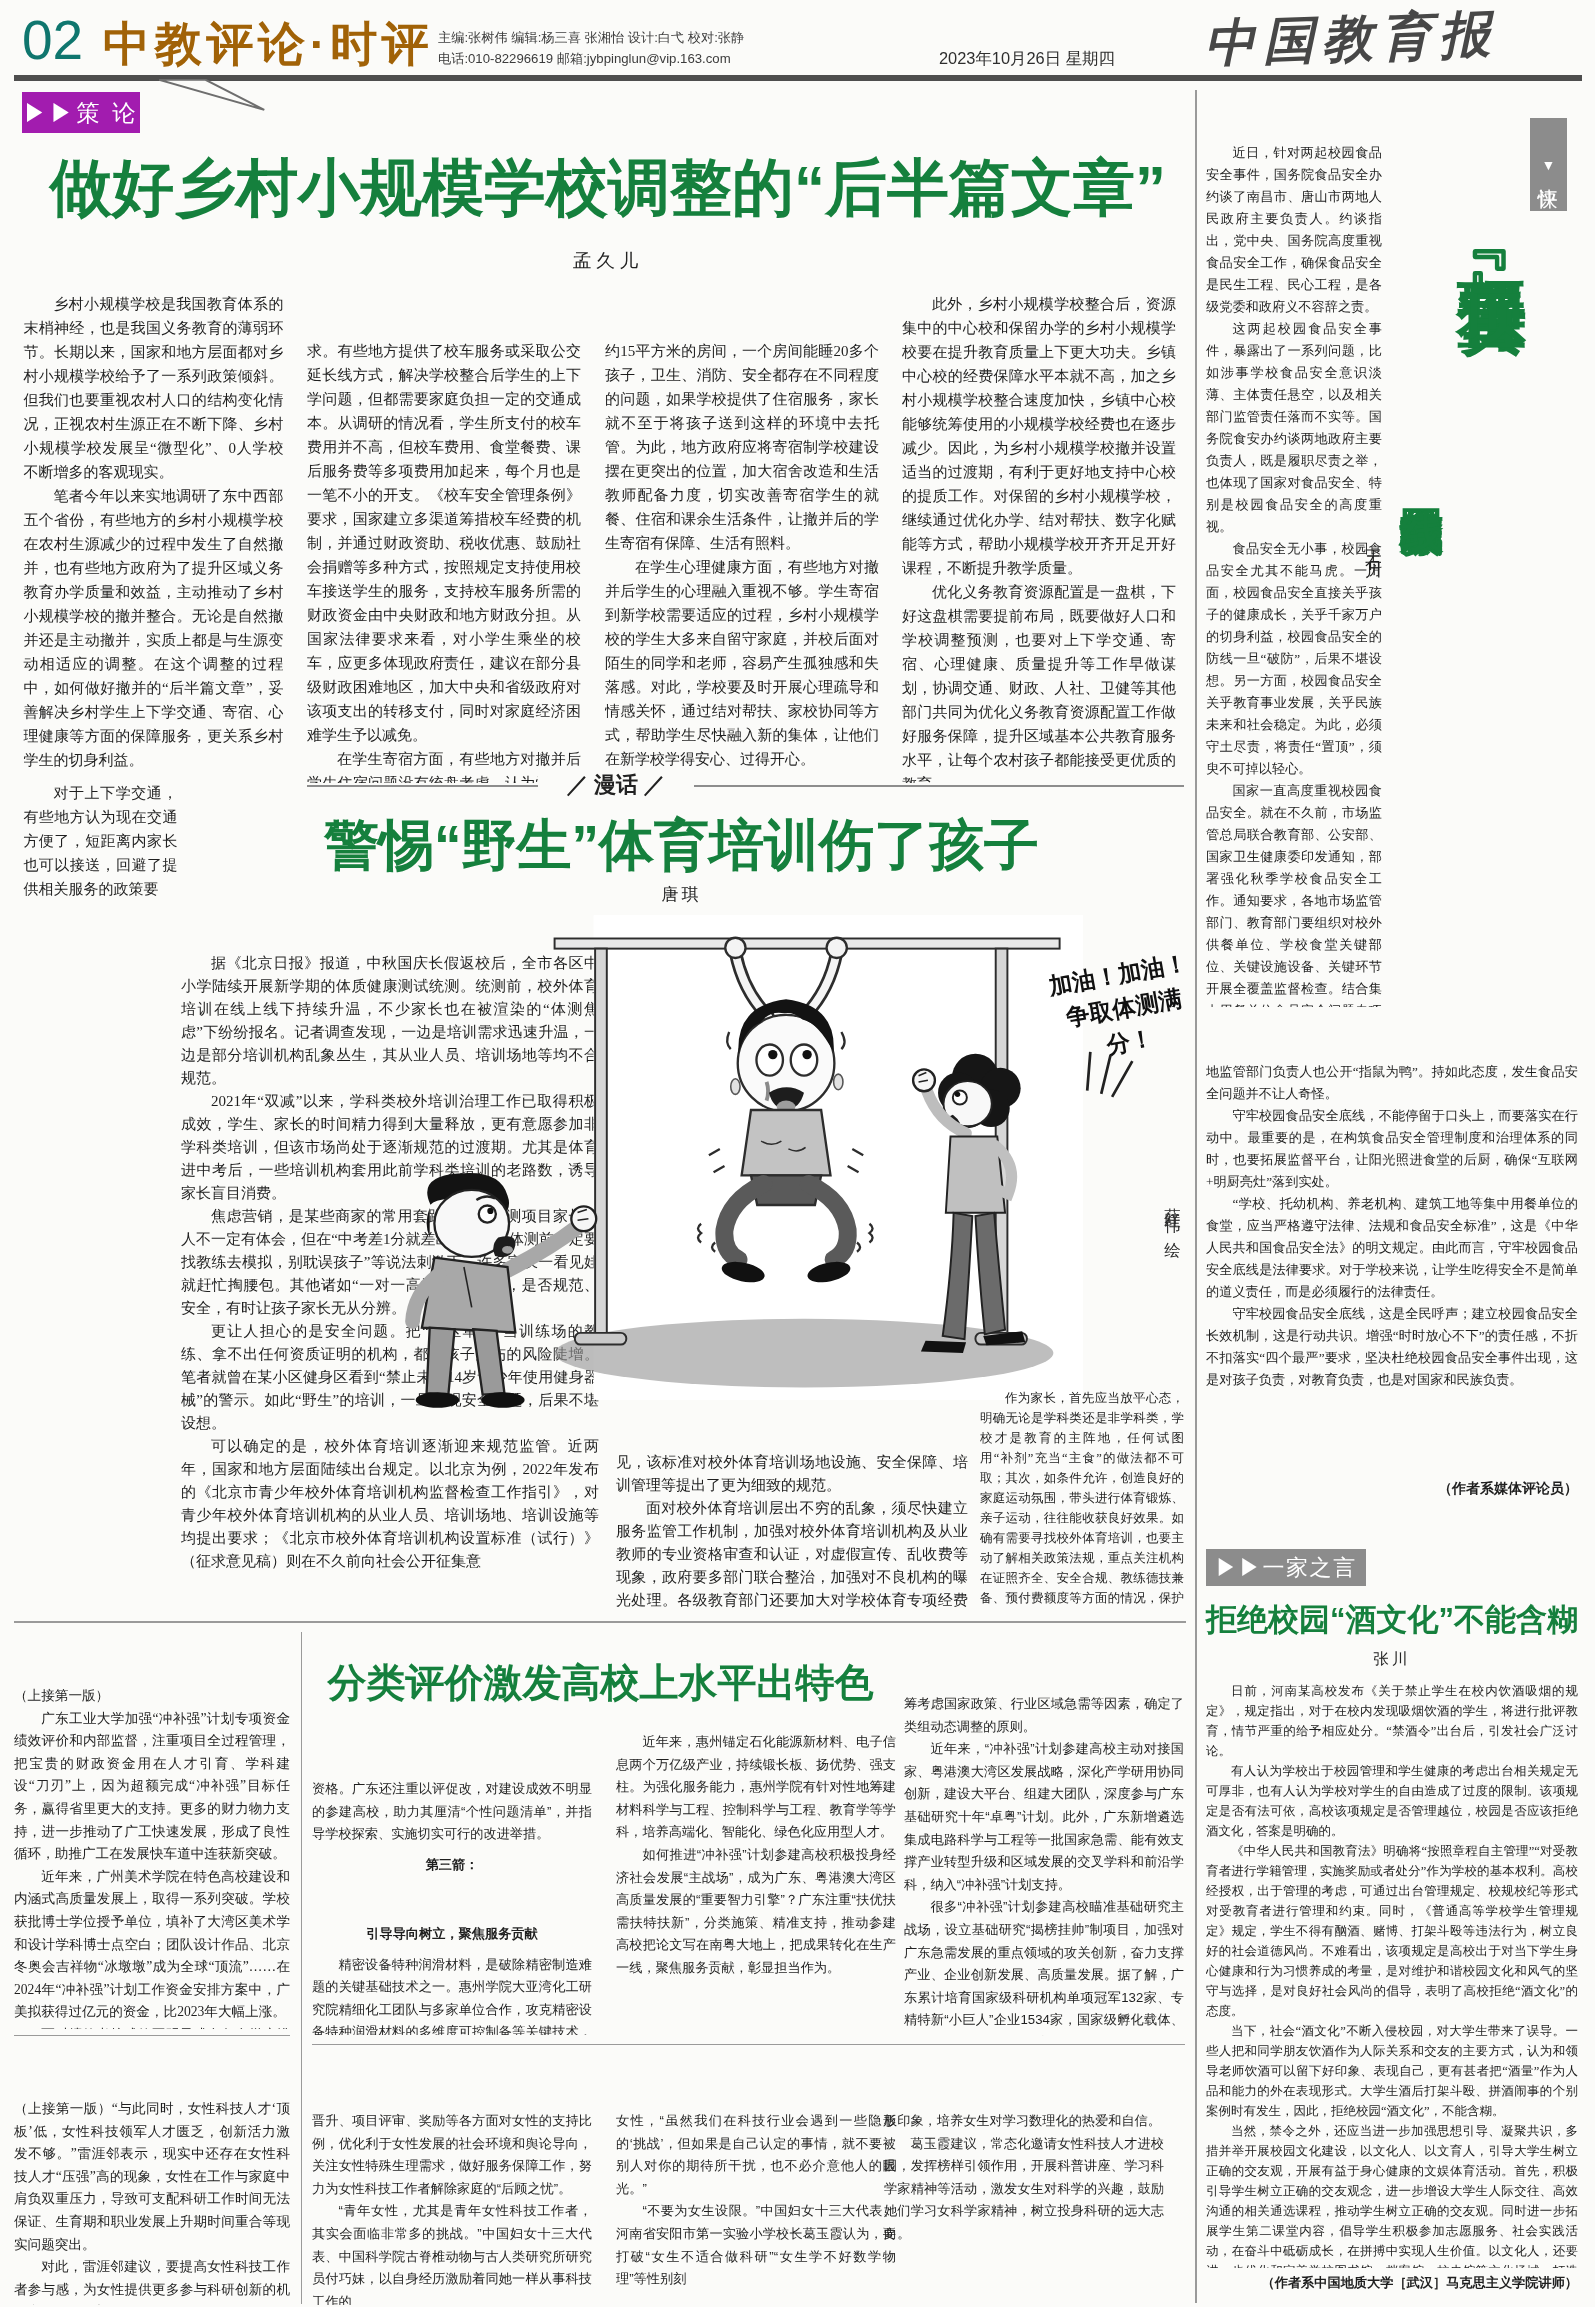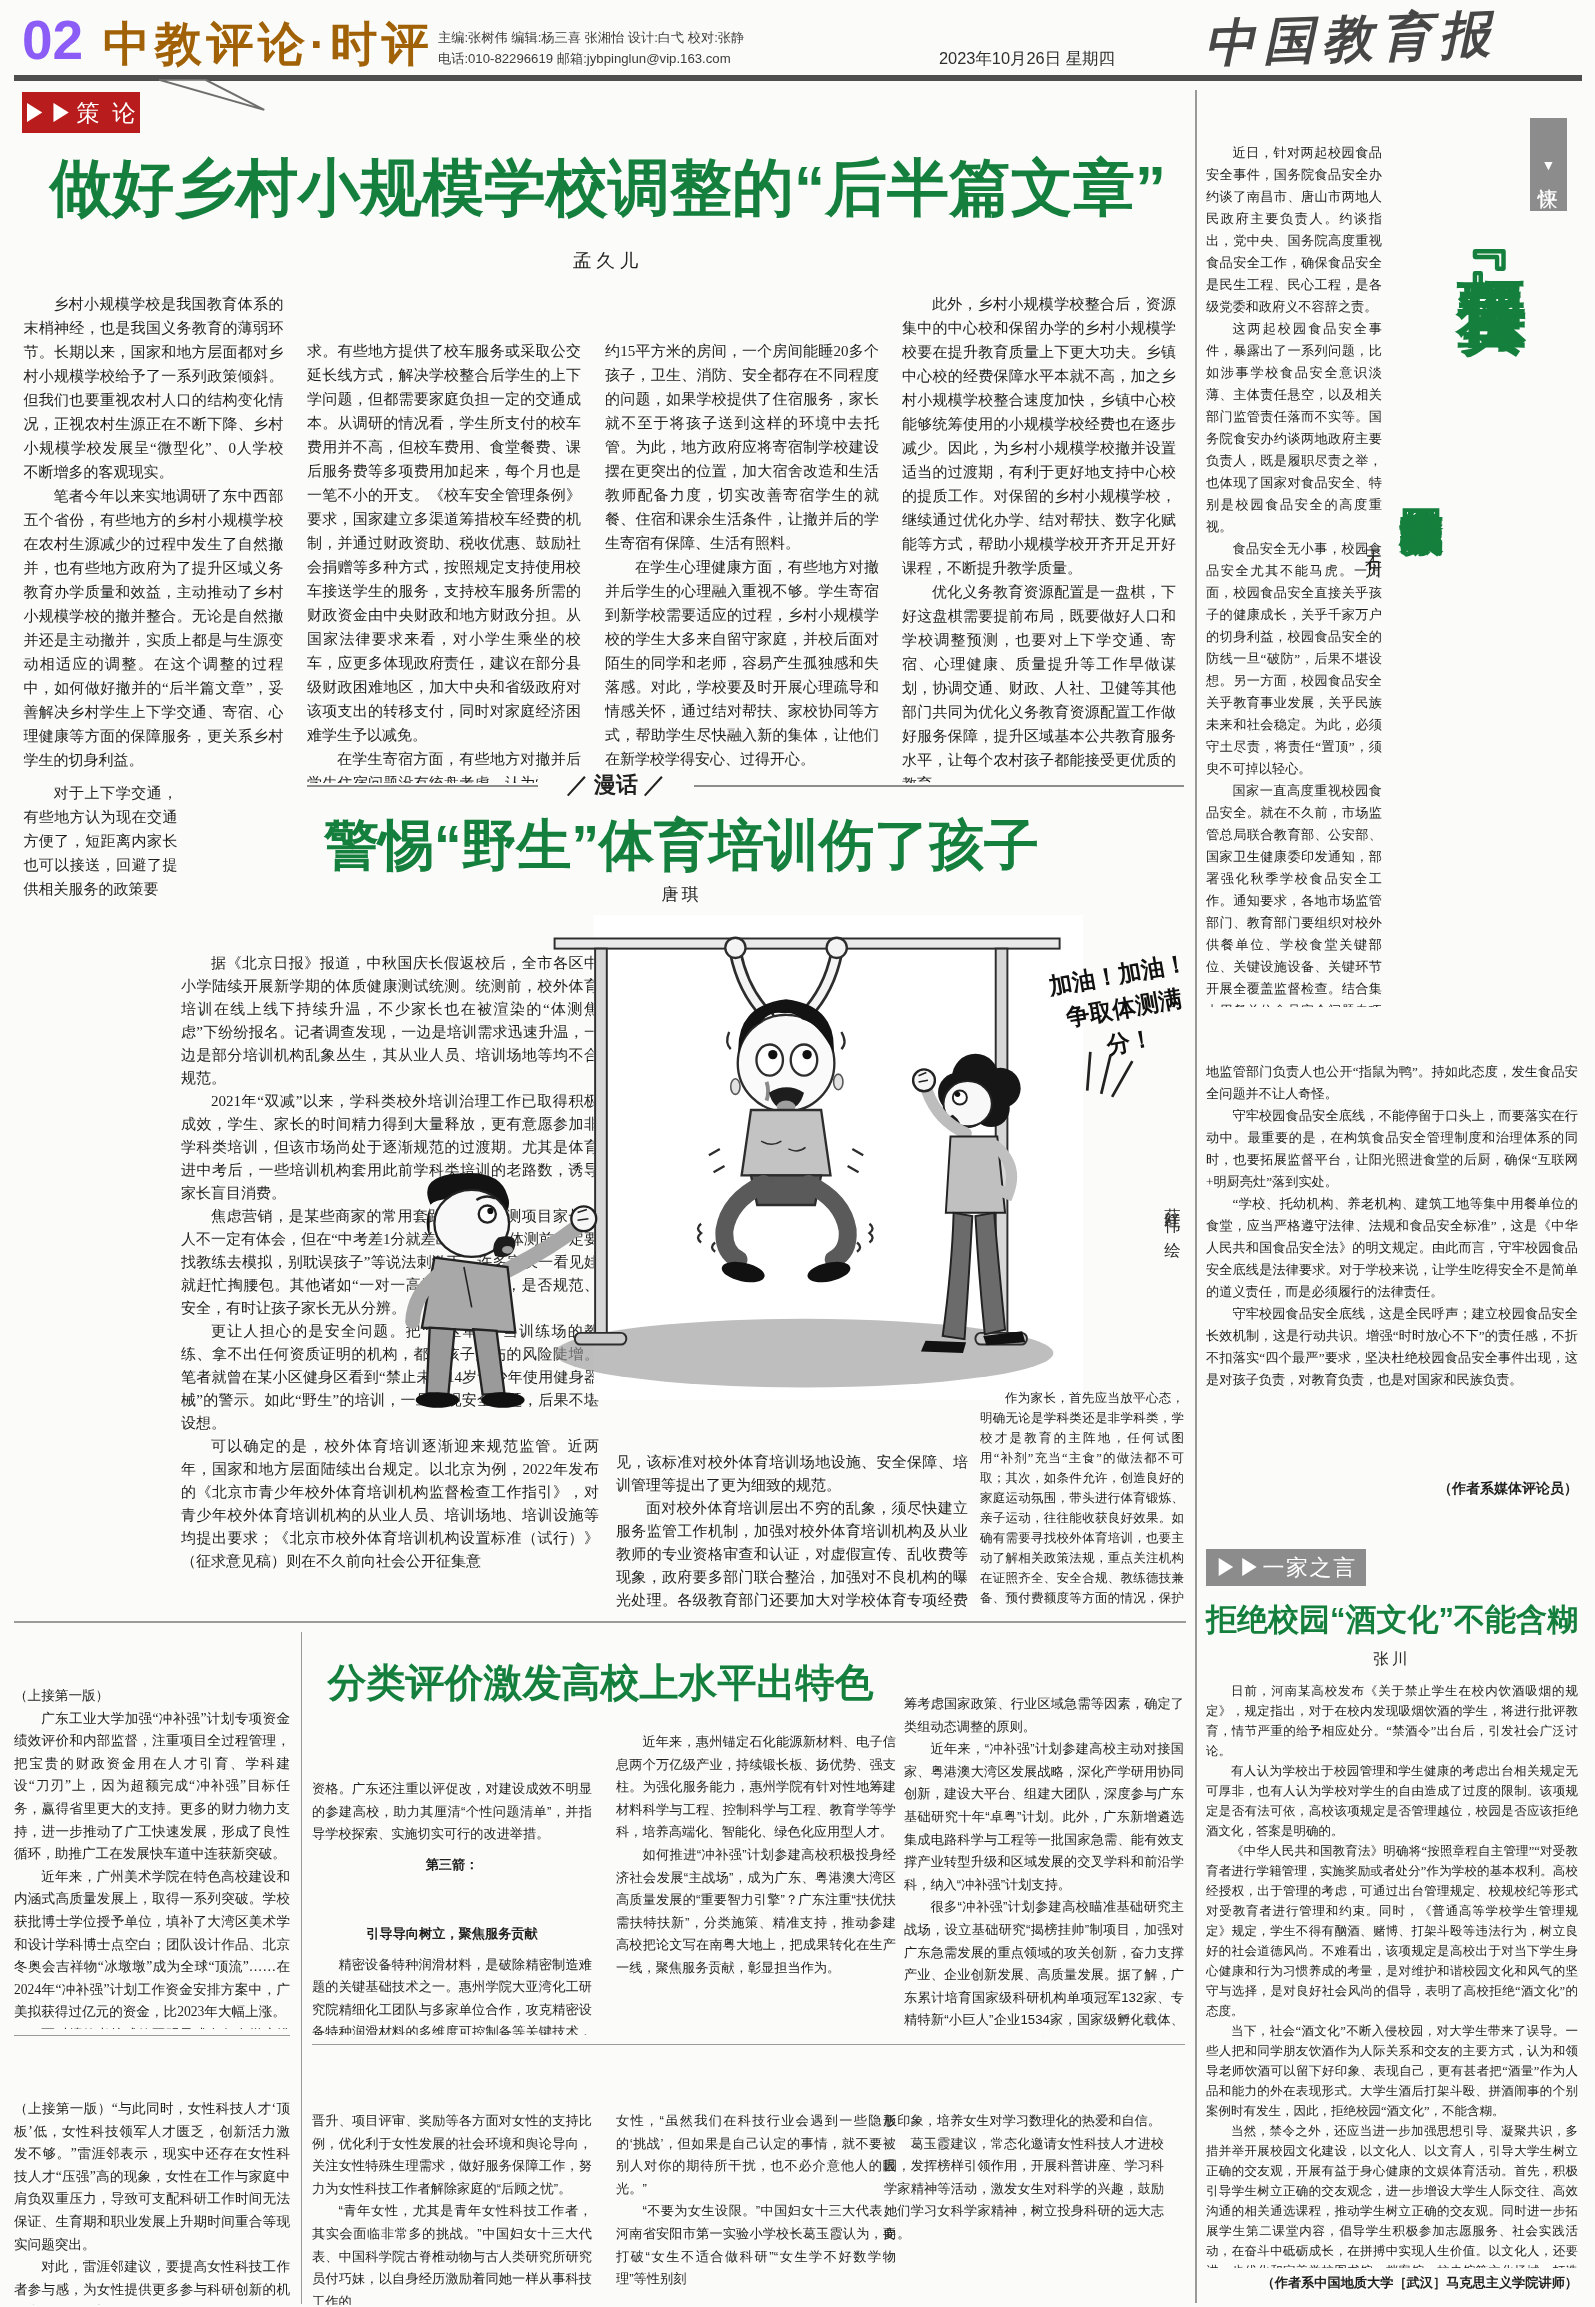--- a/index.html
+++ b/index.html
@@ -5,32 +5,32 @@
   html,body{margin:0;padding:0;}
   body{width:1596px;height:2307px;position:relative;background:#fbfbf9;overflow:hidden;
        font-family:"Liberation Serif",serif;color:#1f1f1f;}
   .abs{position:absolute;}
   .sans{font-family:"Liberation Sans",sans-serif;}
   .body-col{text-align:justify;overflow:hidden;}
   .body-col p{margin:0;text-indent:2em;}
   .body-col p.noindent{text-indent:0;margin-top:47px;}
   .note{font-weight:bold;font-family:"Liberation Sans",sans-serif;text-align:right;text-indent:0!important;}
   .vert{writing-mode:vertical-rl;}
-  .graybox{background:#b91c1c;color:#fff;display:flex;align-items:center;justify-content:center;}
+  .graybox{background:#a21caf;color:#fff;display:flex;align-items:center;justify-content:center;}
   .rule-h{background:#9a9a9a;height:1.6px;}
   .rule-v{background:#9a9a9a;width:1.6px;}
   .headline{font-family:"Liberation Sans",sans-serif;font-weight:900;color:#15803d;text-align:center;}
   .byline{text-align:center;color:#222;}
   .kp-col{font-size:13.2px;line-height:22px;}
   .small-col{font-size:12.5px;line-height:20px;}
 </style>
 </head>
 <body>
 
-<div class="abs sans" style="left:22px;top:7.8px;font-size:55px;font-weight:bold;color:#8b5cf6;">02</div>
+<div class="abs sans" style="left:22px;top:7.8px;font-size:55px;font-weight:normal;color:#0f766e;">02</div>
 <div class="abs" style="left:103px;top:12.5px;font-size:47px;font-weight:600;color:#a16207;letter-spacing:4.7px;font-family:'Liberation Sans',sans-serif;">中教评论·时评</div>
 <div class="abs sans" style="left:438px;top:26.5px;font-size:13.2px;line-height:21px;color:#3c3c3c;">
   <div>主编:张树伟  编辑:杨三喜  张湘怡  设计:白弋  校对:张静</div>
   <div>电话:010-82296619  邮箱:jybpinglun@vip.163.com</div>
 </div>
 <div class="abs sans" style="left:939px;top:48px;font-size:16.4px;color:#2e2e2e;">2023年10月26日  星期四</div>
 <div class="abs" style="left:1204px;top:4.7px;font-size:51px;font-style:italic;font-weight:bold;color:#474747;letter-spacing:7.8px;transform:rotate(-2deg);font-family:'Liberation Serif',serif;">中国教育报</div>
 <div class="abs" style="left:14px;top:75px;width:1568px;height:5.5px;background:#4e4e4e;"></div>
 <svg class="abs" style="left:154px;top:79px;" width="117" height="34" viewBox="0 0 150 44">
   <path d="M6,1 L142,40 L66,1 Z" fill="#fbfbf9" stroke="#6e6e6e" stroke-width="2.5"></path>

